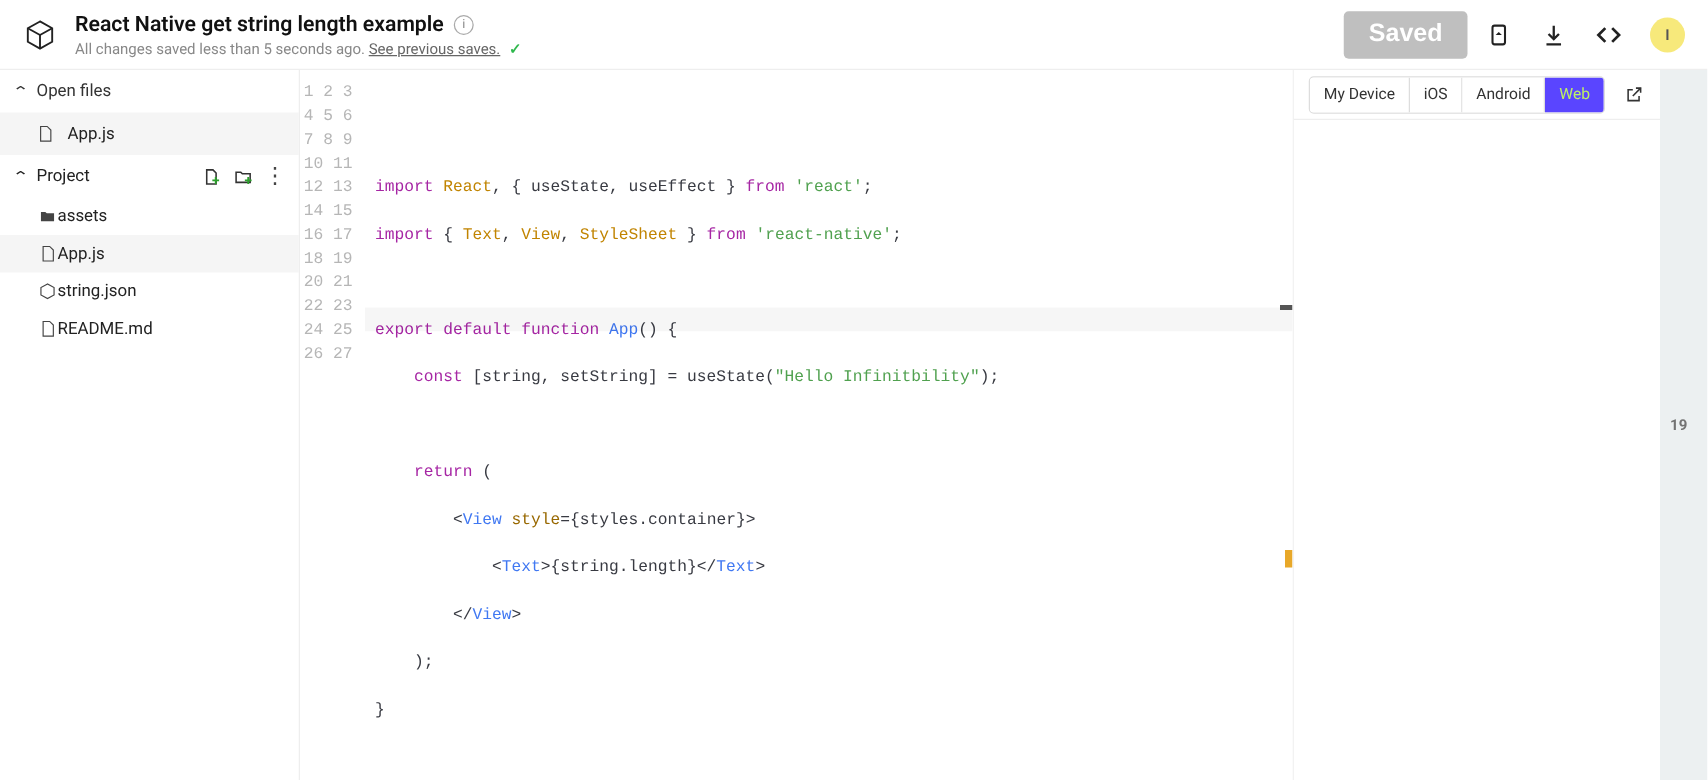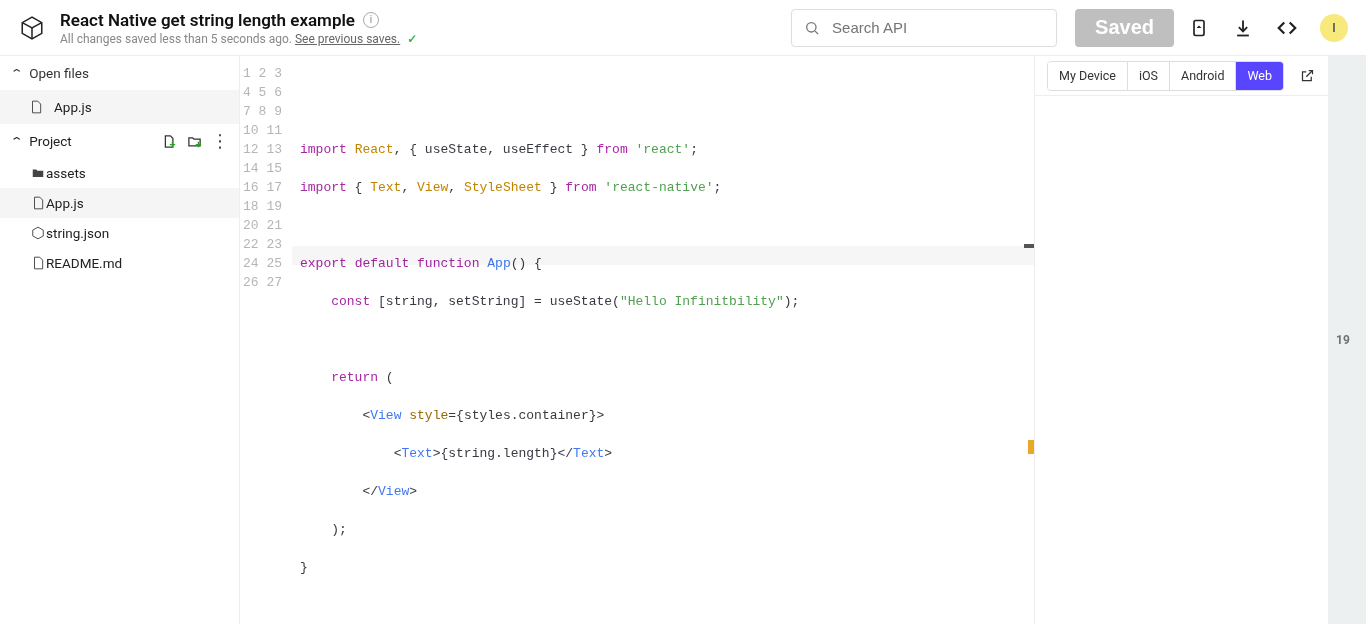--- a/index.html
+++ b/index.html
@@ -46,21 +46,21 @@
   .fn { color:#4078f2; }
   .str { color:#50a14f; }
   .tag { color:#4078f2; }
   .attr { color:#986801; }
 
   .preview { width:332px; border-left:1px solid #eee; display:flex; flex-direction:row;}
   .preview-tabs { display:flex; align-items:center; height:40px; padding:0 12px; gap:0; justify-content:flex-end; border-bottom:1px solid #eee;}
   .ptabs { display:flex; border:1px solid #ddd; border-radius:4px; overflow:hidden; height:30px;}
   .ptab { padding:0 11px; display:flex; align-items:center; font-size:12.5px; color:#333; border-right:1px solid #ddd; cursor:pointer; background:#fff;}
   .ptab:last-child { border-right:none;}
-  .ptab.active { background:#5a45ff; color:#ffffff;}
+  .ptab.active { background:#5a45ff; color:#bef264;}
   .popout { margin-left:14px; width:18px; height:18px; display:flex; align-items:center; justify-content:center; cursor:pointer; color:#333;}
   .preview-body { flex:1; background:#ecf0f1; padding:8px; display:flex; }
   .preview-text { font-size:12px; color:#737373; align-self:center;font-weight:bold;}
 </style>
 </head>
 <body>
 
 <div class="header">
   <div class="logo">
     <svg width="26" height="26" viewBox="0 0 24 24" fill="none" stroke="#222" stroke-width="1.4">
@@ -74,27 +74,20 @@
       <span class="title">React Native get string length example</span>
       <span class="info-icon">i</span>
     </div>
     <div class="subtitle">
       <span>All changes saved less than 5 seconds ago.</span>
       <span class="link">See previous saves.</span>
       <span class="check">✓</span>
     </div>
   </div>
   <div class="header-spacer"></div>
-  <div class="search">
-    <svg width="16" height="16" viewBox="0 0 24 24" fill="none" stroke="#777" stroke-width="2">
-        <circle cx="11" cy="11" r="7"></circle>
-        <line x1="21" y1="21" x2="16.65" y2="16.65"></line>
-      </svg>
-    <input placeholder="Search API" style="">
-  </div>
   <button class="saved-btn">Saved</button>
   <div class="header-icons">
     <span class="ic">
       <svg width="20" height="20" viewBox="0 0 24 24" fill="none" stroke="#222" stroke-width="2">
           <rect x="6" y="3" width="12" height="18" rx="2"></rect>
           <path d="M12 9l-3 3h6z" fill="#222" stroke="none"></path>
         </svg>
     </span>
     <span class="ic">
       <svg width="20" height="20" viewBox="0 0 24 24" fill="none" stroke="#222" stroke-width="2.2">

